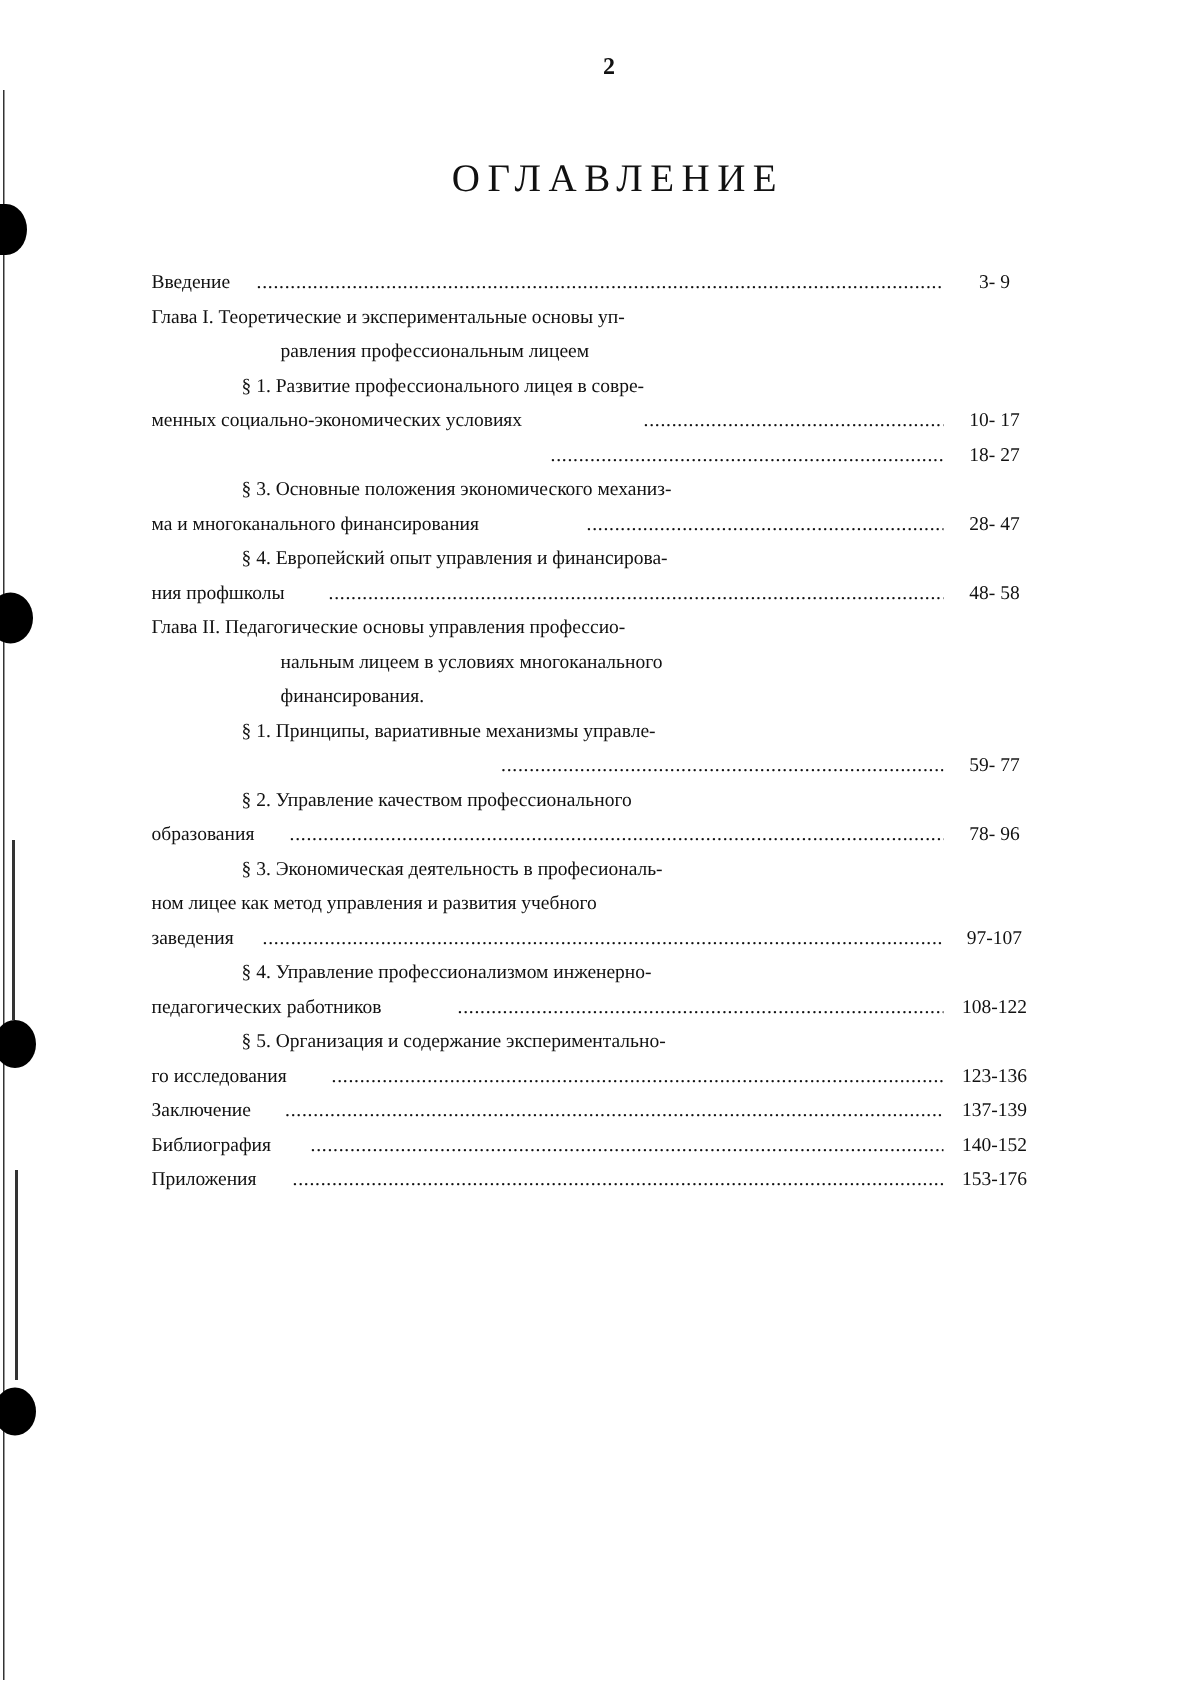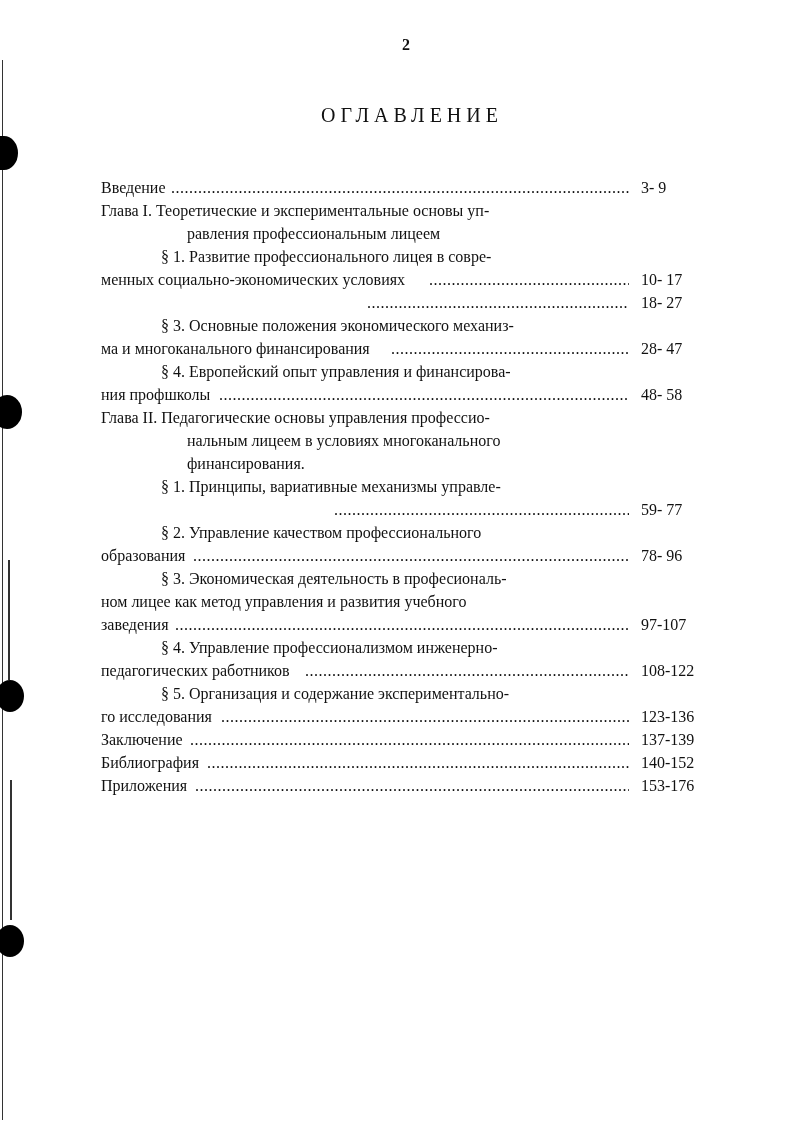--- a/index.html
+++ b/index.html
@@ -1,27 +1,27 @@
 <!DOCTYPE html>
 <html><head>
 <meta charset="utf-8">
 <style>
   html, body { margin:0; padding:0; background:#ffffff; }
   body { width:794px; height:1136px; position:relative; overflow:hidden;
          font-family:"Liberation Serif", "DejaVu Serif", serif; color:#111; }
   .page-number { position:absolute; left:0; width:794px; top:36px; text-align:center;
                  font-weight:bold; font-size:16px; padding-left:18px; box-sizing:border-box; }
   .title { position:absolute; top:104px; left:0; width:794px; text-align:center;
-           font-size:20px; letter-spacing:5px; padding-left:30px; box-sizing:border-box; }
-  .toc { position:absolute; left:101px; top:176px; width:608px; font-size:16px; line-height:23px; }
+           font-size:26px; letter-spacing:5px; padding-left:30px; box-sizing:border-box; }
+  .toc { position:absolute; left:101px; top:176px; width:608px; font-size:13px; line-height:23px; }
   .line { position:relative; height:23px; white-space:nowrap; }
   .line .txt { position:absolute; left:0; }
   .line.indent1 .txt { left:60px; }
   .line.indent2 .txt { left:86px; }
-  .line .pg { position:absolute; right:0; width:68px; text-align:left; }
+  .line .pg { position:absolute; right:12px; width:68px; text-align:center; }
   .line .dots { position:absolute; overflow:hidden; letter-spacing:0.5px; }
   .binder { position:absolute; left:0; top:0; width:30px; height:1136px; }
   .hole { position:absolute; background:#000; border-radius:50%; }
   .edge-line { position:absolute; background:#333; }
 </style>
 </head>
 <body>
 
 <div class="binder">
   <div class="edge-line" style="left:2px;top:60px;width:1px;height:1060px;"></div>

